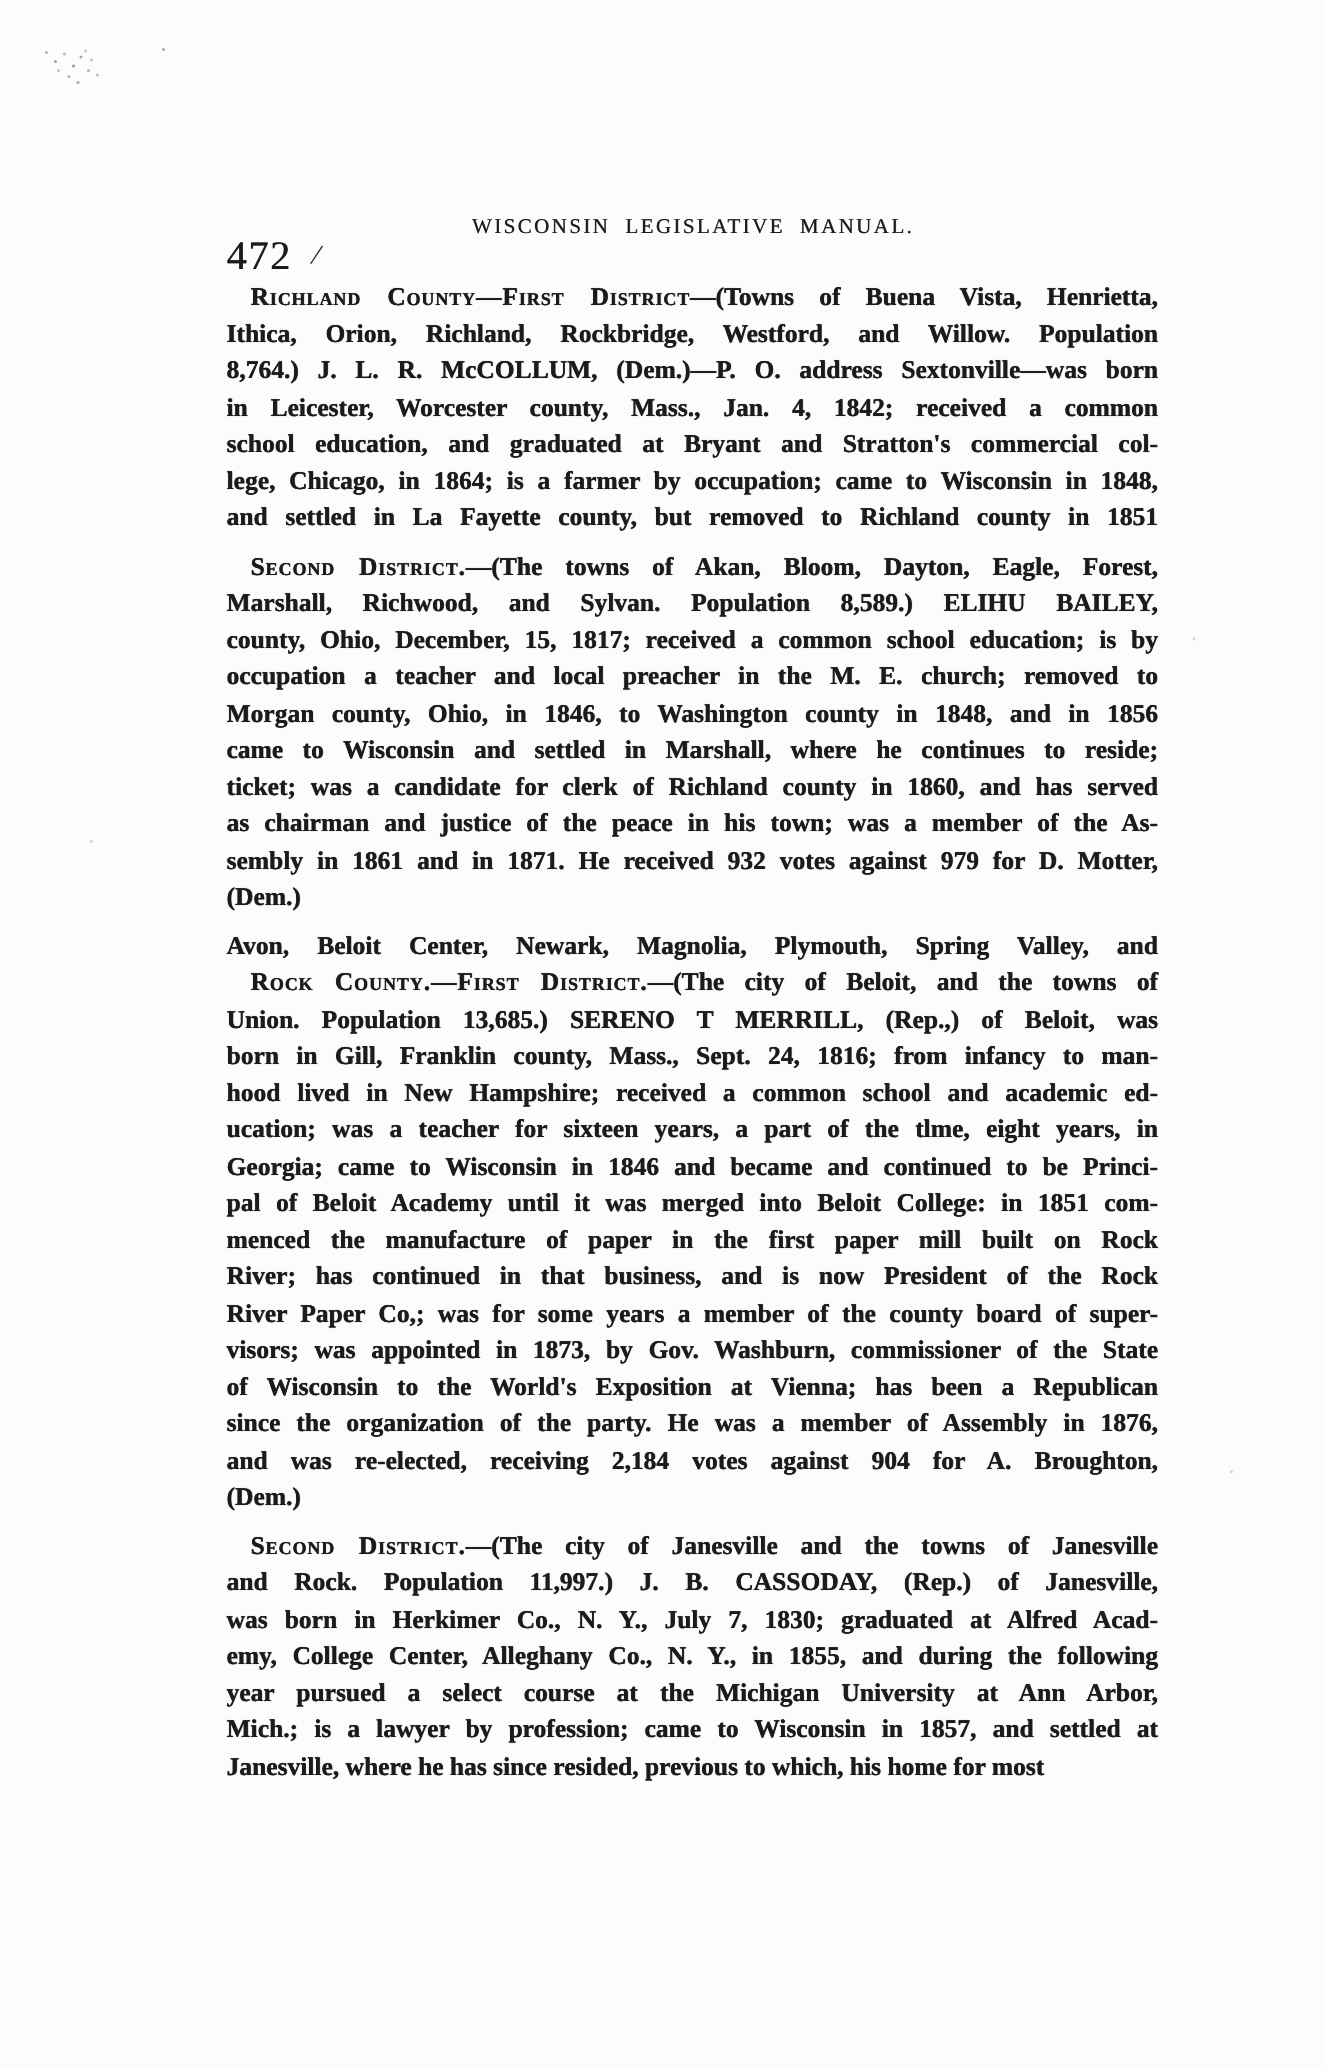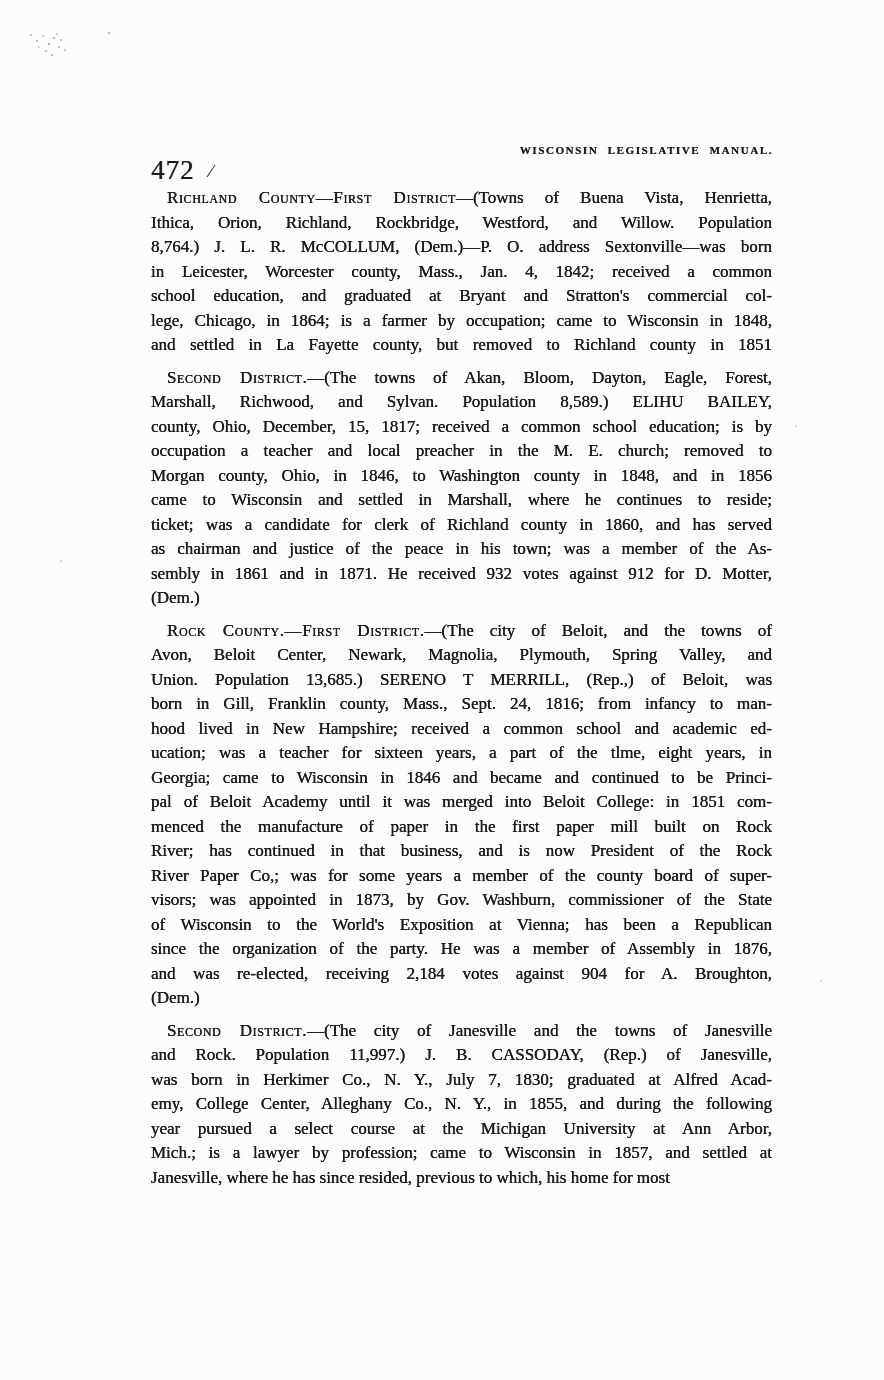--- a/index.html
+++ b/index.html
@@ -30,28 +30,29 @@
     font-size:27px;font-weight:normal;letter-spacing:1px;
     text-shadow:0.4px 0 0 rgba(25,25,25,.8);
   }
   .ink-mark{
     position:absolute;left:57px;top:21px;
     font-size:19px;font-style:italic;transform:rotate(6deg);
     color:#2a2a2a;
   }
   .header-title{
     position:absolute;left:0;right:0;top:5px;
-    text-align:right;
-    font-size:11px;font-weight:bold;letter-spacing:1.6px;word-spacing:5px;
+    text-align:center;
+    font-size:14px;font-weight:normal;letter-spacing:1.6px;word-spacing:5px;
     text-shadow:0.3px 0 0 rgba(25,25,25,.75);
   }
   .text-block{
     position:absolute;left:151px;top:186px;width:621px;
     font-size:17px;line-height:24.5px;
     text-shadow:0 0 0.45px rgba(22,22,22,.9), 0.28px 0 0 rgba(22,22,22,.5);
+    font-weight:bold;
   }
   .paragraph{margin:0 0 8px 0;}
   .line{
     text-align:justify;
     text-align-last:justify;
     -moz-text-align-last:justify;
     white-space:normal;
   }
   .line.first{text-indent:16px;}
   .line.last{text-align-last:left;-moz-text-align-last:left;}
@@ -84,26 +85,26 @@
       </div>
       <div class="paragraph">
         <div class="line first"><span class="lead">Second District.</span>—(The towns of Akan, Bloom, Dayton, Eagle, Forest,</div>
         <div class="line">Marshall, Richwood, and Sylvan. Population 8,589.) ELIHU BAILEY,</div>
         <div class="line">county, Ohio, December, 15, 1817; received a common school education; is by</div>
         <div class="line">occupation a teacher and local preacher in the M. E. church; removed to</div>
         <div class="line">Morgan county, Ohio, in 1846, to Washington county in 1848, and in 1856</div>
         <div class="line">came to Wisconsin and settled in Marshall, where he continues to reside;</div>
         <div class="line">ticket; was a candidate for clerk of Richland county in 1860, and has served</div>
         <div class="line">as chairman and justice of the peace in his town; was a member of the As-</div>
-        <div class="line">sembly in 1861 and in 1871.  He received 932 votes against 912 for D. Motter,</div>
+        <div class="line">sembly in 1861 and in 1871.  He received 932 votes against 979 for D. Motter,</div>
         <div class="line last">(Dem.)</div>
       </div>
       <div class="paragraph">
+        <div class="line">Avon, Beloit Center, Newark, Magnolia, Plymouth, Spring Valley, and</div>
         <div class="line first"><span class="lead">Rock County.—First District.</span>—(The city of Beloit, and the towns of</div>
-        <div class="line">Avon, Beloit Center, Newark, Magnolia, Plymouth, Spring Valley, and</div>
         <div class="line">Union.  Population 13,685.)  SERENO T MERRILL, (Rep.,) of Beloit, was</div>
         <div class="line">born in Gill, Franklin county, Mass., Sept. 24, 1816; from infancy to man-</div>
         <div class="line">hood lived in New Hampshire; received a common school and academic ed-</div>
         <div class="line">ucation; was a teacher for sixteen years, a part of the tlme, eight years, in</div>
         <div class="line">Georgia; came to Wisconsin in 1846 and became and continued to be Princi-</div>
         <div class="line">pal of Beloit Academy until it was merged into Beloit College: in 1851 com-</div>
         <div class="line">menced the manufacture of paper in the first paper mill built on Rock</div>
         <div class="line">River; has continued in that business, and is now President of the Rock</div>
         <div class="line">River Paper Co,; was for some years a member of the county board of super-</div>
         <div class="line">visors; was appointed in 1873, by Gov. Washburn, commissioner of the State</div>

